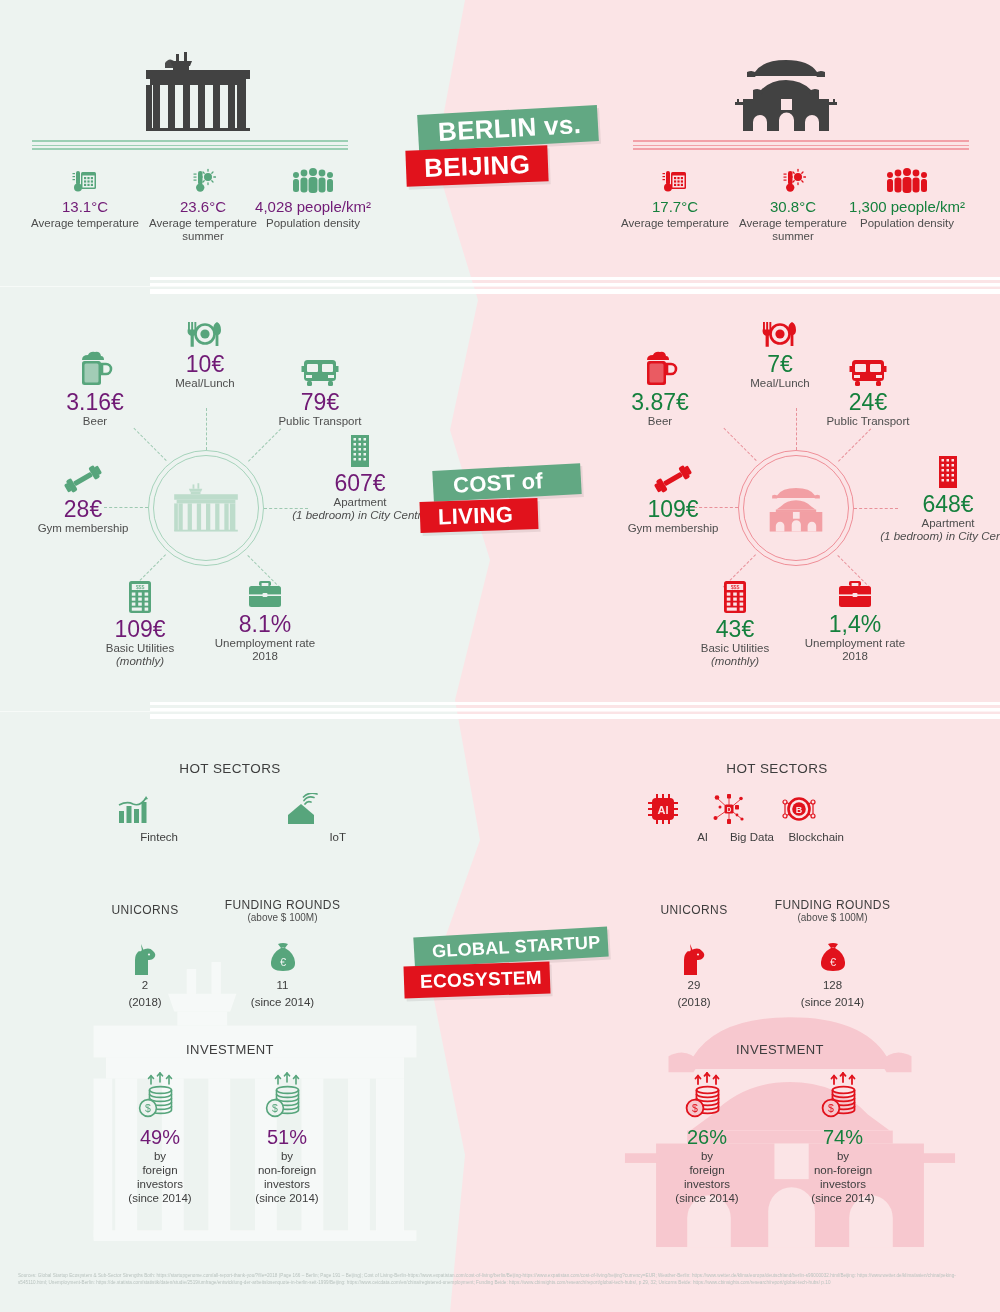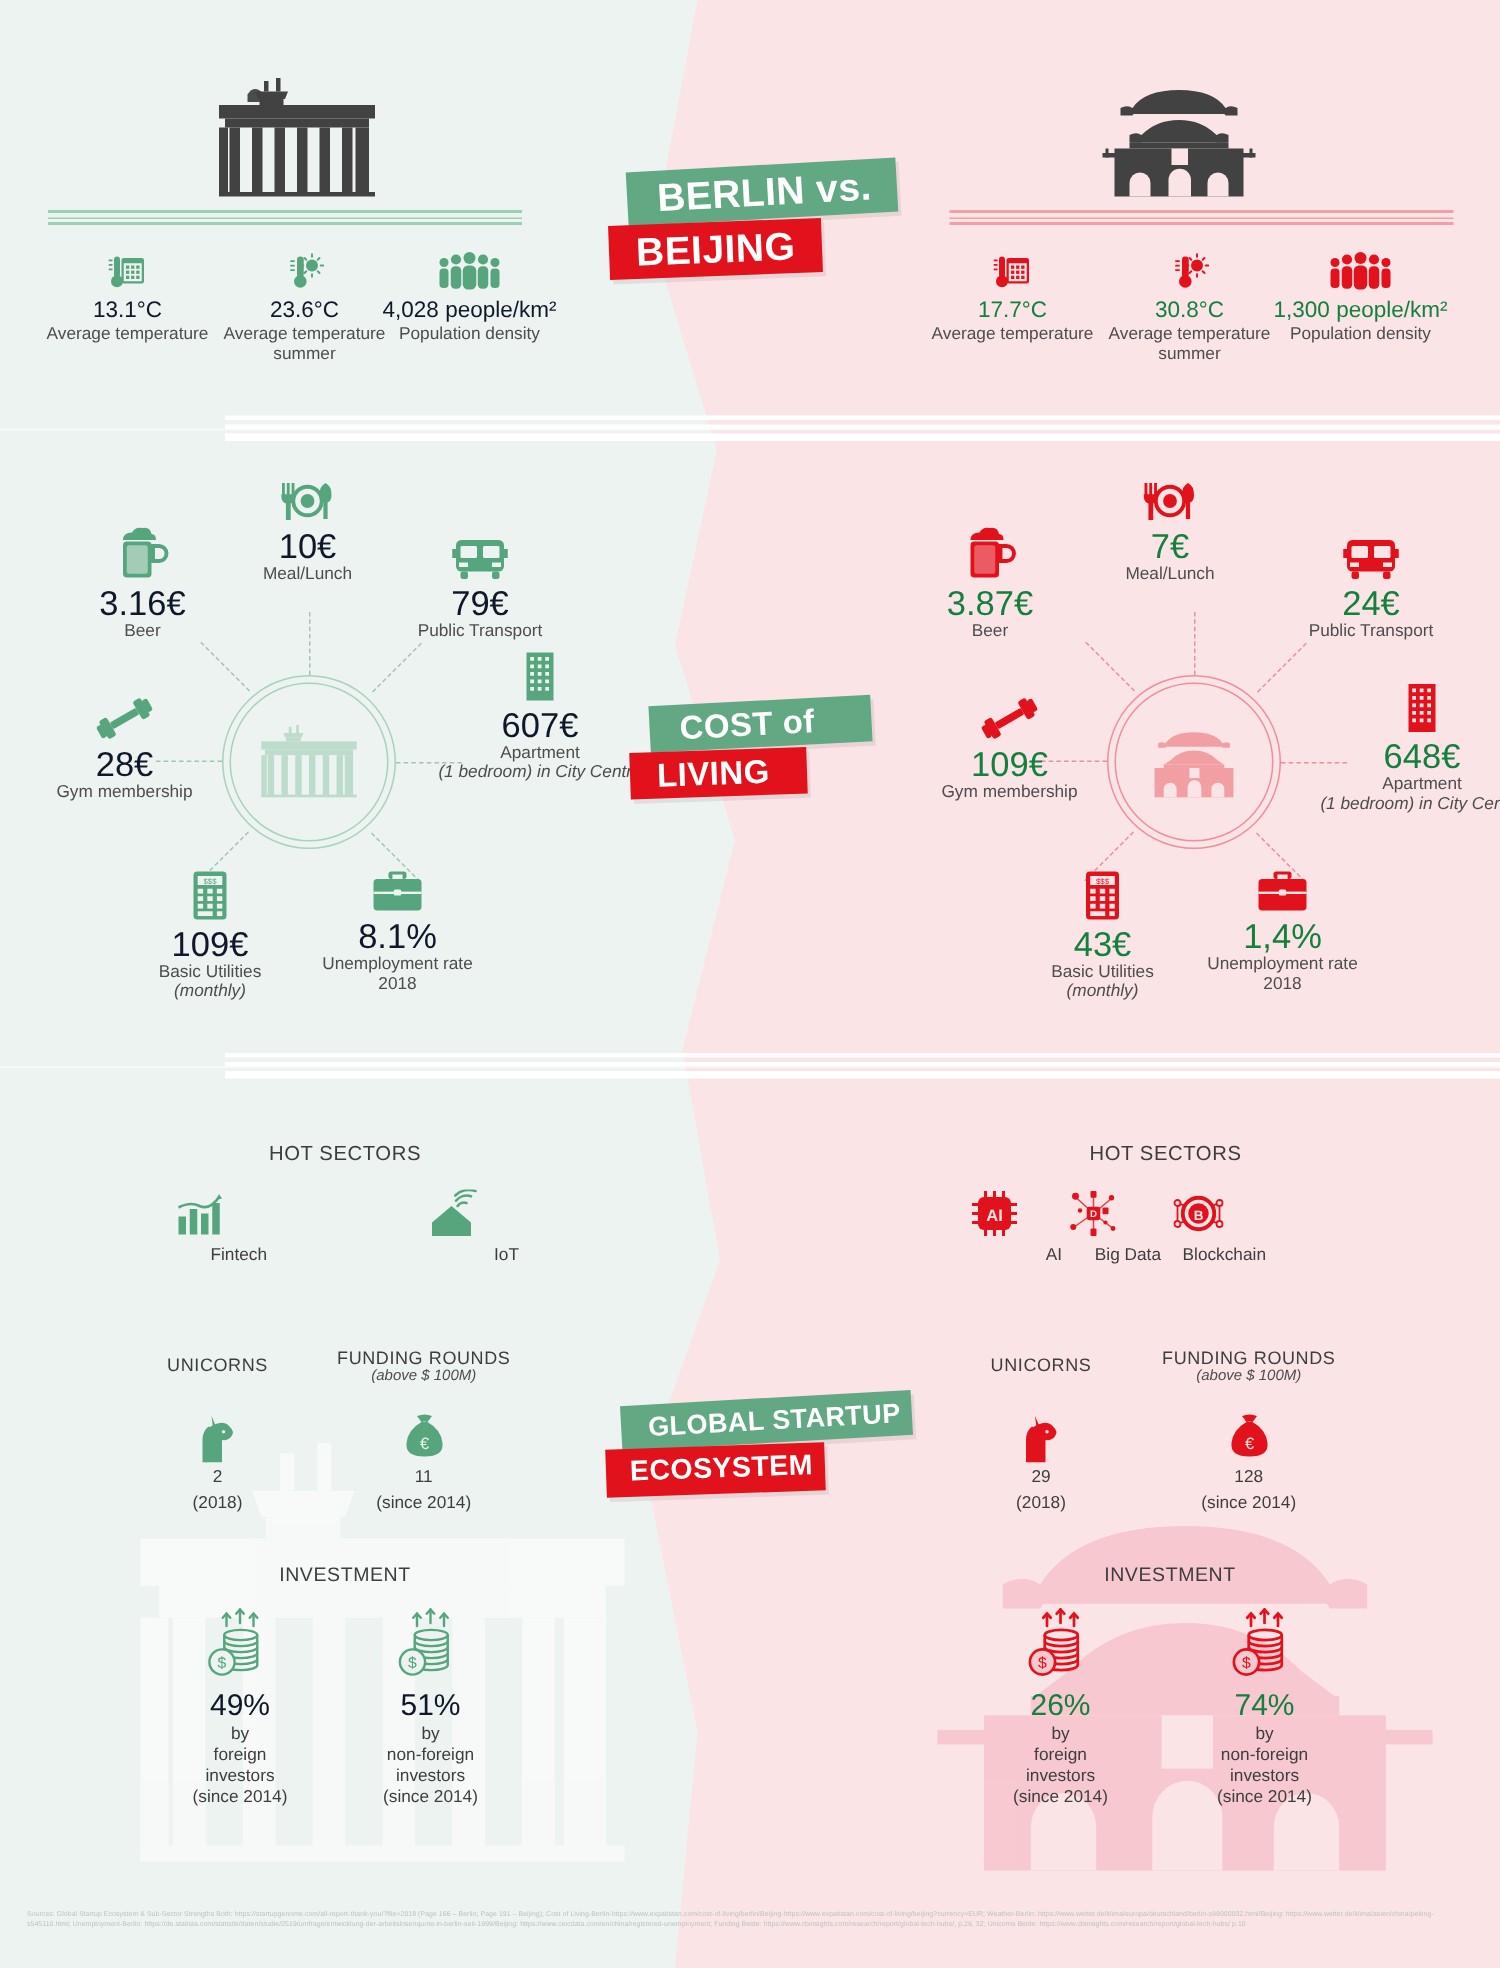--- a/index.html
+++ b/index.html
@@ -20,21 +20,21 @@
 
   
   .sep { position: absolute; left: 0; width: 1000px; height: 40px; }
   .sep .band { position: absolute; left: 150px; right: 0px; background: #ffffff; }
   .sep .b1 { top: 12px;  height: 3px; }
   .sep .b2 { top: 18px;  height: 3px; }
   .sep .b3 { top: 24px;  height: 5px; }
   .sep .hair { position:absolute; left:0; right:0; top:21px; height:1px; background: rgba(255,255,255,.55); }
 
   
-  .g-num { color: #0f172a; }
+  .g-num { color: #701a75; }
   .r-num { color: #15803d; }
 
   .abs { position: absolute; }
 
   
   .landmark-dark { fill: #424242; }
 
   .rule-wrap { position: absolute; height: 12px; }
   .rule-wrap i { position: absolute; left: 0; right: 0; display: block; }
   .rule-g i { background: #9ccfb4; }
@@ -69,21 +69,21 @@
   .col-item { position: absolute; text-align: center; }
   .col-item .ico { height: 40px; display:flex; align-items:flex-end; justify-content:center; }
   .col-item .val { font-size: 23px; line-height: 26px; margin-top: 1px; }
   .col-item .cap { font-size: 11.5px; color:#4d4d4d; line-height: 13px; }
 
   .spoke { position:absolute; border-top: 1.3px dashed #9dc9b1; transform-origin: 0 0; height:0; }
   .spoke.red { border-top-color:#e8919a; }
 
   
   .sec-title { position:absolute; font-size:13.5px; color:#3d3d3d; letter-spacing:.4px; text-align:center; }
-  .sub-title { position:absolute; font-size:10px; color:#4d4d4d; text-align:center;font-style:italic; }
+  .sub-title { position:absolute; font-size:10px; color:#4d4d4d; text-align:center; }
 
   .sector { position:absolute; width: 90px; text-align:right; }
   .sector .ico { height: 38px; display:flex; align-items:center; justify-content:center; }
   .sector .cap { font-size:11.5px; color:#3d3d3d; line-height:13px; margin-top:3px; }
 
   .kpi { position:absolute; width:120px; text-align:center; }
   .kpi .ico { height: 42px; display:flex; align-items:flex-end; justify-content:center; }
   .kpi .cap { font-size:11.5px; color:#3d3d3d; line-height:14px; margin-top:3px; }
 
   .inv { position:absolute; width:130px; text-align:center; }
@@ -565,21 +565,21 @@
             <rect x="10.4" y="2" width="1.9" height="8"></rect>
           <path d="M3.6 9.5 h9.2 v2 a4.6 4.6 0 0 1 -3 4.2 v11 h-3.2 v-11 a4.6 4.6 0 0 1 -3 -4.2 z"></path>
           </g>
         <path d="M33 2 q4 2 4 8 q0 4 -2.6 5 v11 h-2.8 v-11 q-2.6 -1 -2.6 -5 q0 -6 4 -8 z"></path>
       </svg>
     </div>
     <div class="val r-num">7€</div>
     <div class="cap">Meal/Lunch</div>
   </div>
 
-  <div class="col-item" style="left:834px; top:348px; width:160px;">
+  <div class="col-item" style="left:788px; top:348px; width:160px;">
     <div class="ico">
       <svg width="38" height="30" viewBox="0 0 38 30" fill="#e1121c">
         <rect x="3" y="2" width="32" height="21" rx="3.5"></rect>
         <rect x="6" y="6" width="11" height="8" rx="1" fill="#fbe4e6"></rect>
         <rect x="21" y="6" width="11" height="8" rx="1" fill="#fbe4e6"></rect>
         <rect x="5" y="17" width="6" height="3" fill="#fbe4e6"></rect>
           <rect x="27" y="17" width="6" height="3" fill="#fbe4e6"></rect>
         <rect x="6" y="23" width="5" height="5" rx="1.5"></rect>
           <rect x="27" y="23" width="5" height="5" rx="1.5"></rect>
         <rect x="0.5" y="8" width="2.5" height="6"></rect>

